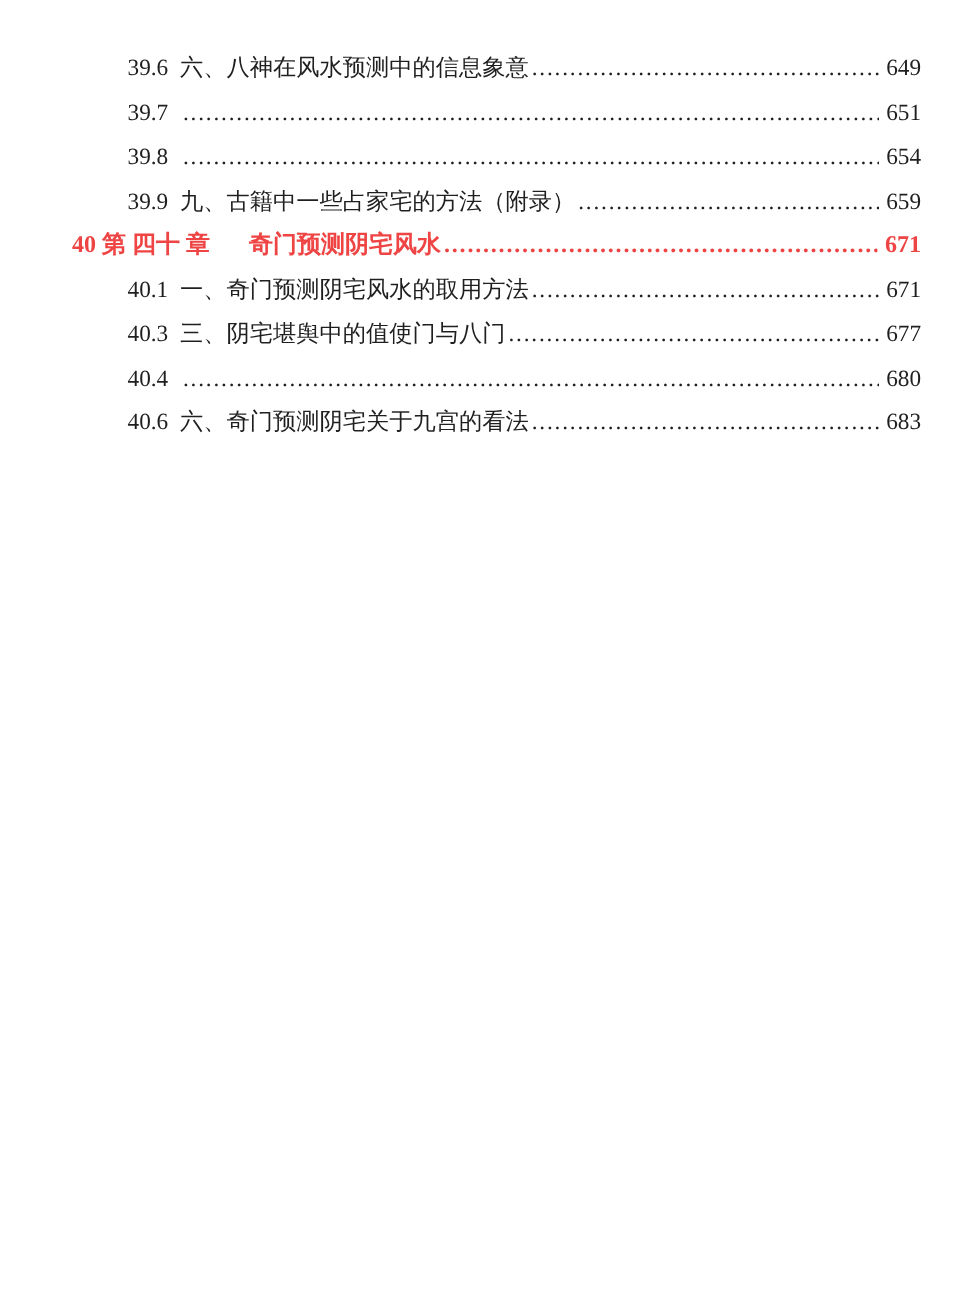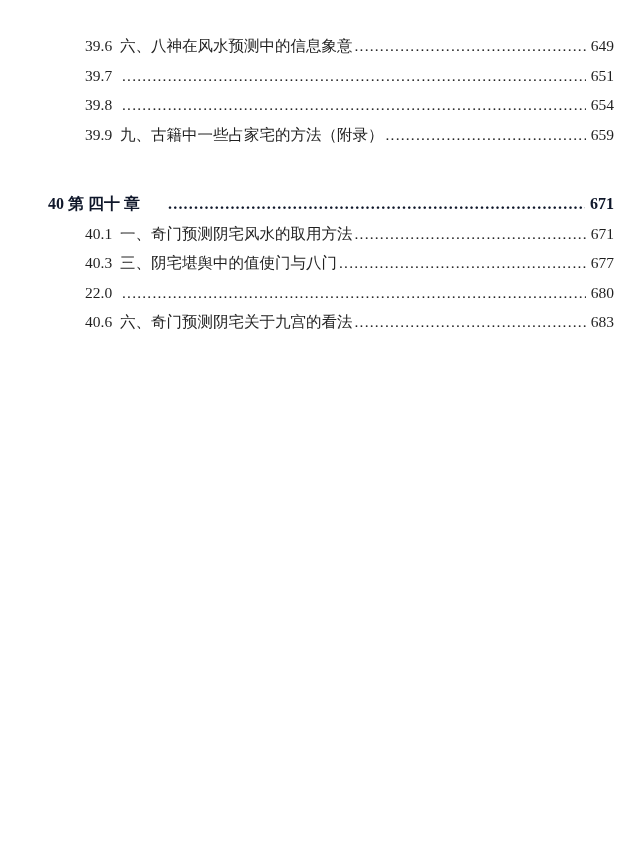--- a/index.html
+++ b/index.html
@@ -29,22 +29,21 @@
     font-size: 15.5px;
     white-space: nowrap;
   }
   .toc-row.sub {
     padding-left: 85px;
   }
   .toc-row.chapter {
     padding-left: 48px;
     font-weight: bold;
     font-size: 16px;
-    color: #0f172a;
-    margin-top: 40px;
+    color: #ef4444;
   }
   .num {
     flex: none;
   }
   .toc-row.sub .num {
     width: 35px;
   }
   .toc-row.chapter .num {
     width: 20px;
   }
@@ -94,37 +93,38 @@
       </div>
       <div class="toc-row sub">
         <span class="num">39.9</span>
         <span class="title">九、古籍中一些占家宅的方法（附录）</span>
         <span class="leader"></span>
         <span class="pagenum">659</span>
       </div>
       <div class="toc-row chapter">
         <span class="num">40</span>
         <span class="chapter-label">第 四十 章</span>
+        <span class="title">奇门预测阴宅风水</span>
         <span class="leader"></span>
         <span class="pagenum">671</span>
       </div>
       <div class="toc-row sub">
         <span class="num">40.1</span>
         <span class="title">一、奇门预测阴宅风水的取用方法</span>
         <span class="leader"></span>
         <span class="pagenum">671</span>
       </div>
       <div class="toc-row sub">
         <span class="num">40.3</span>
         <span class="title">三、阴宅堪舆中的值使门与八门</span>
         <span class="leader"></span>
         <span class="pagenum">677</span>
       </div>
       <div class="toc-row sub">
-        <span class="num">22.0</span>
+        <span class="num">40.4</span>
         <span class="leader"></span>
         <span class="pagenum">680</span>
       </div>
       <div class="toc-row sub">
         <span class="num">40.6</span>
         <span class="title">六、奇门预测阴宅关于九宫的看法</span>
         <span class="leader"></span>
         <span class="pagenum">683</span>
       </div>
     </div>

